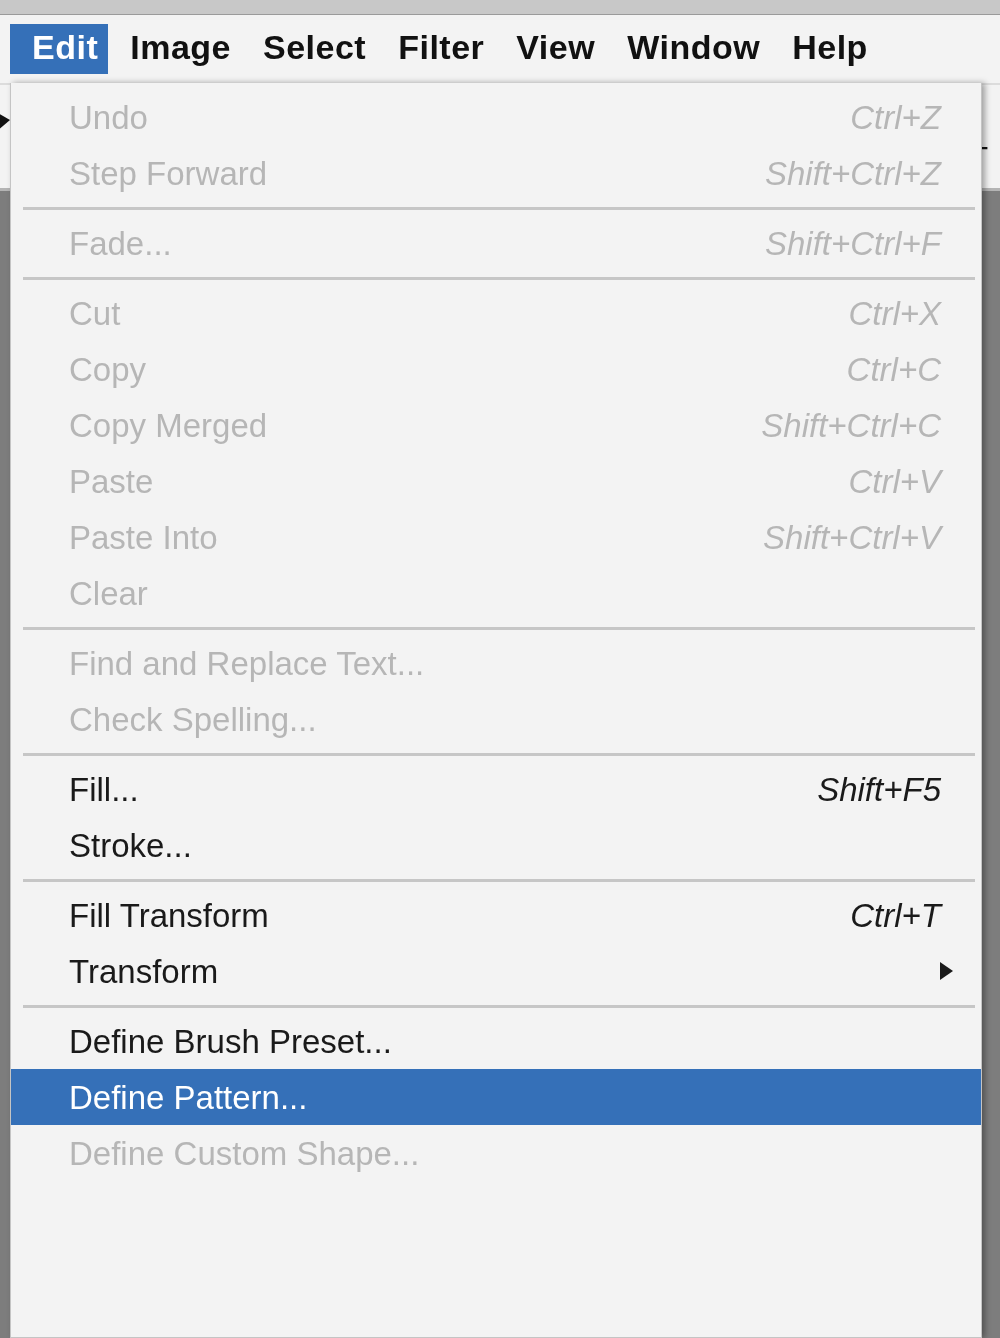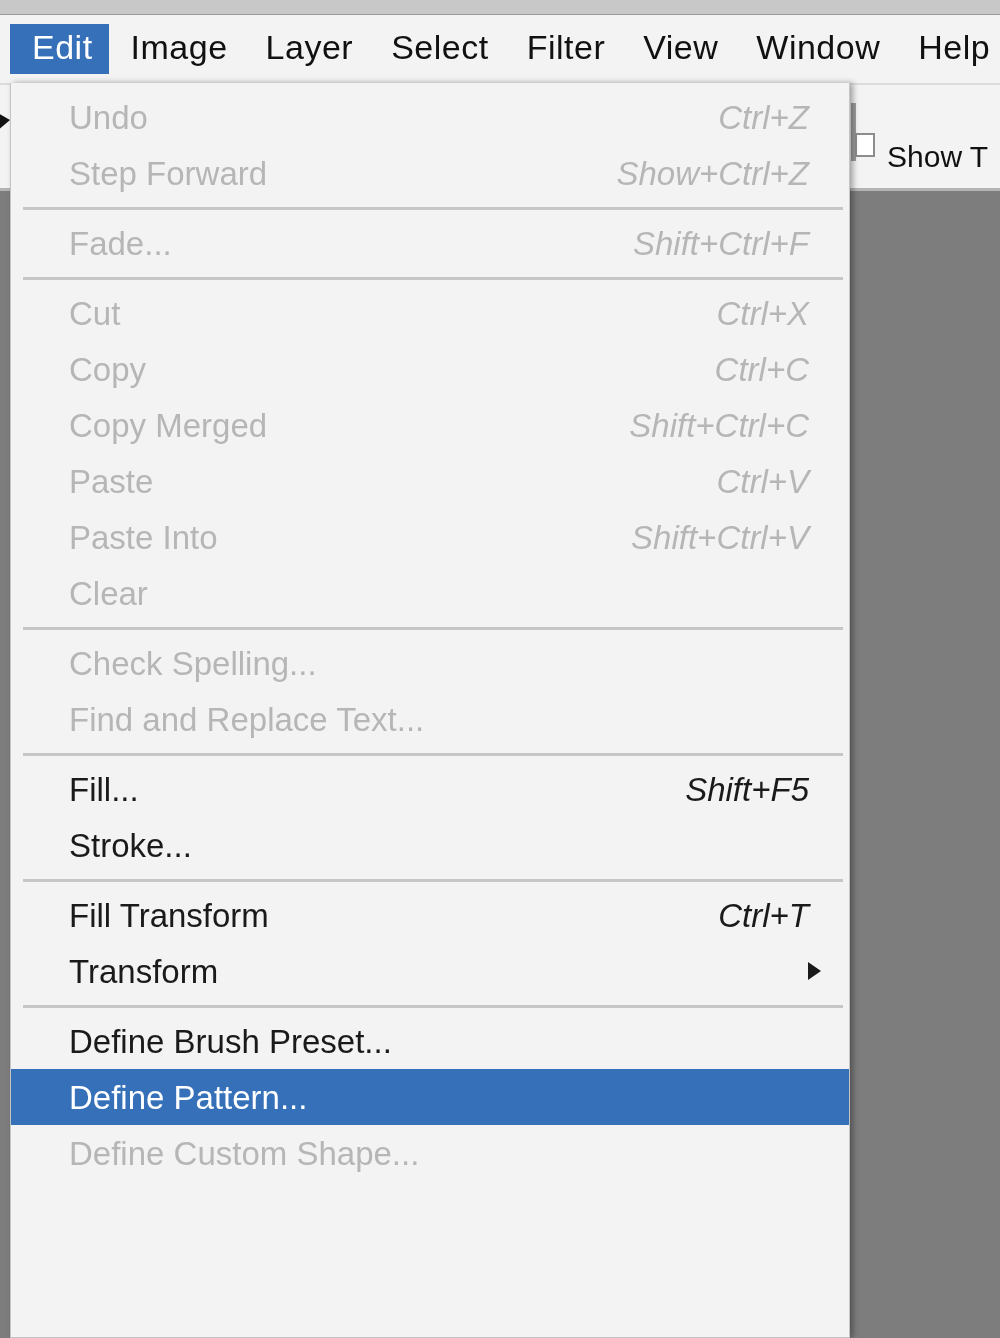--- a/index.html
+++ b/index.html
@@ -41,23 +41,24 @@
     background: #f3f3f3;
     display: flex;
     align-items: center;
     padding-left: 10px;
     box-sizing: border-box;
     white-space: nowrap;
   }
   .menubar-item {
     font-size: 34px;
     color: #111111;
-    padding: 6px 16px 10px 22px;
+    padding: 6px 10px 10px 22px;
     line-height: 1;
     letter-spacing: 0.5px;
+    font-weight: bold;
   }
   .menubar-item.active {
     background: #3570b8;
     color: #ffffff;
   }
 
   
   .optionsbar {
     position: absolute;
     left: 0; top: 83px;
@@ -119,21 +120,21 @@
     width: 1000px;
     height: 1147px;
     background: #7d7d7d;
   }
 
   
   .dropdown {
     position: absolute;
     left: 10px;
     top: 83px;
-    width: 840px;
+    width: 972px;
     height: 1255px;
     background: #f3f3f3;
     border: 1px solid #c4c4c4;
     border-top: none;
     box-sizing: border-box;
     box-shadow: 3px 0 6px rgba(0,0,0,0.35);
     overflow: hidden;
   }
   .dropdown-list {
     position: relative;
@@ -205,23 +206,20 @@
   <div class="top-strip"></div>
 
   <div class="menubar">
     <div class="menubar-item active">
       <span>Edit</span>
     </div>
     <div class="menubar-item">
       <span>Image</span>
     </div>
     <div class="menubar-item">
-      <span>Layer</span>
-    </div>
-    <div class="menubar-item">
       <span>Select</span>
     </div>
     <div class="menubar-item">
       <span>Filter</span>
     </div>
     <div class="menubar-item">
       <span>View</span>
     </div>
     <div class="menubar-item">
       <span>Window</span>
@@ -244,21 +242,21 @@
   <div class="tool-cursor"></div>
 
   <div class="dropdown">
     <div class="dropdown-list" id="dropdown-list">
         <div class="menu-row disabled">
           <span class="menu-label">Undo</span>
           <span class="menu-shortcut">Ctrl+Z</span>
         </div>
         <div class="menu-row disabled">
           <span class="menu-label">Step Forward</span>
-          <span class="menu-shortcut">Show+Ctrl+Z</span>
+          <span class="menu-shortcut">Shift+Ctrl+Z</span>
         </div>
         <div class="menu-sep"></div>
         <div class="menu-row disabled">
           <span class="menu-label">Fade...</span>
           <span class="menu-shortcut">Shift+Ctrl+F</span>
         </div>
         <div class="menu-sep"></div>
         <div class="menu-row disabled">
           <span class="menu-label">Cut</span>
           <span class="menu-shortcut">Ctrl+X</span>
@@ -277,24 +275,24 @@
         </div>
         <div class="menu-row disabled">
           <span class="menu-label">Paste Into</span>
           <span class="menu-shortcut">Shift+Ctrl+V</span>
         </div>
         <div class="menu-row disabled">
           <span class="menu-label">Clear</span>
         </div>
         <div class="menu-sep"></div>
         <div class="menu-row disabled">
+          <span class="menu-label">Find and Replace Text...</span>
+        </div>
+        <div class="menu-row disabled">
           <span class="menu-label">Check Spelling...</span>
-        </div>
-        <div class="menu-row disabled">
-          <span class="menu-label">Find and Replace Text...</span>
         </div>
         <div class="menu-sep"></div>
         <div class="menu-row">
           <span class="menu-label">Fill...</span>
           <span class="menu-shortcut">Shift+F5</span>
         </div>
         <div class="menu-row">
           <span class="menu-label">Stroke...</span>
         </div>
         <div class="menu-sep"></div>

